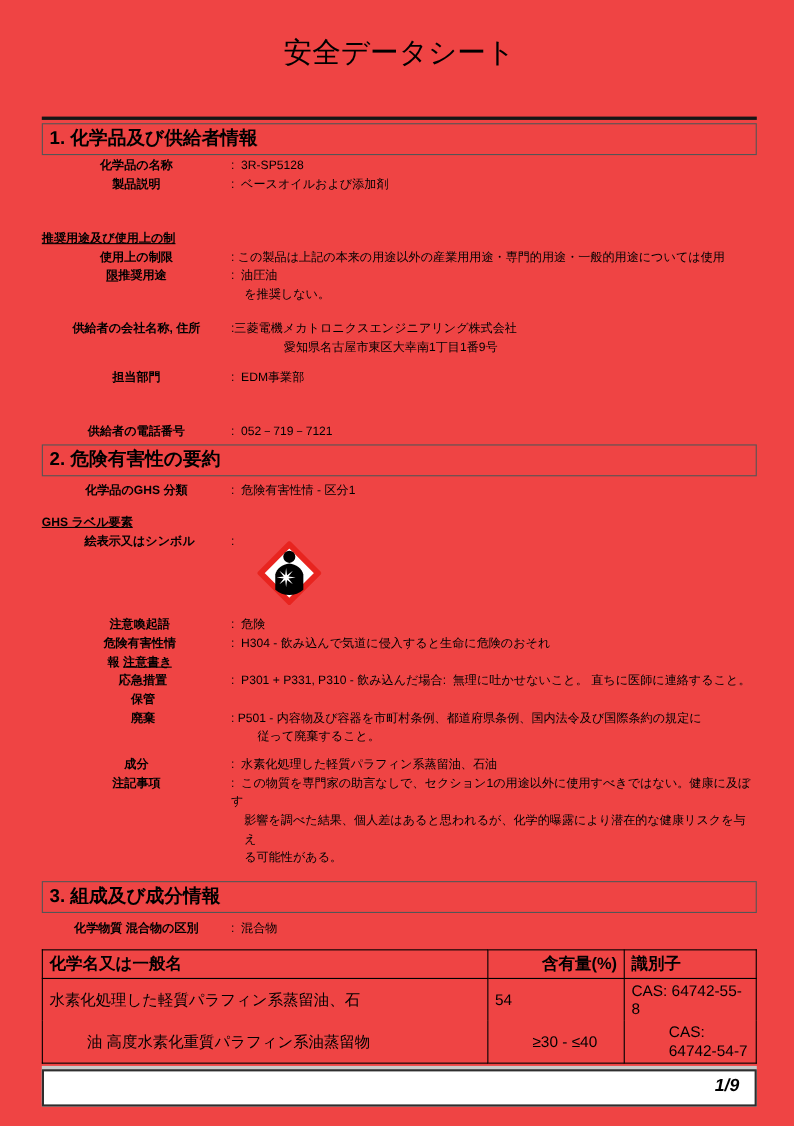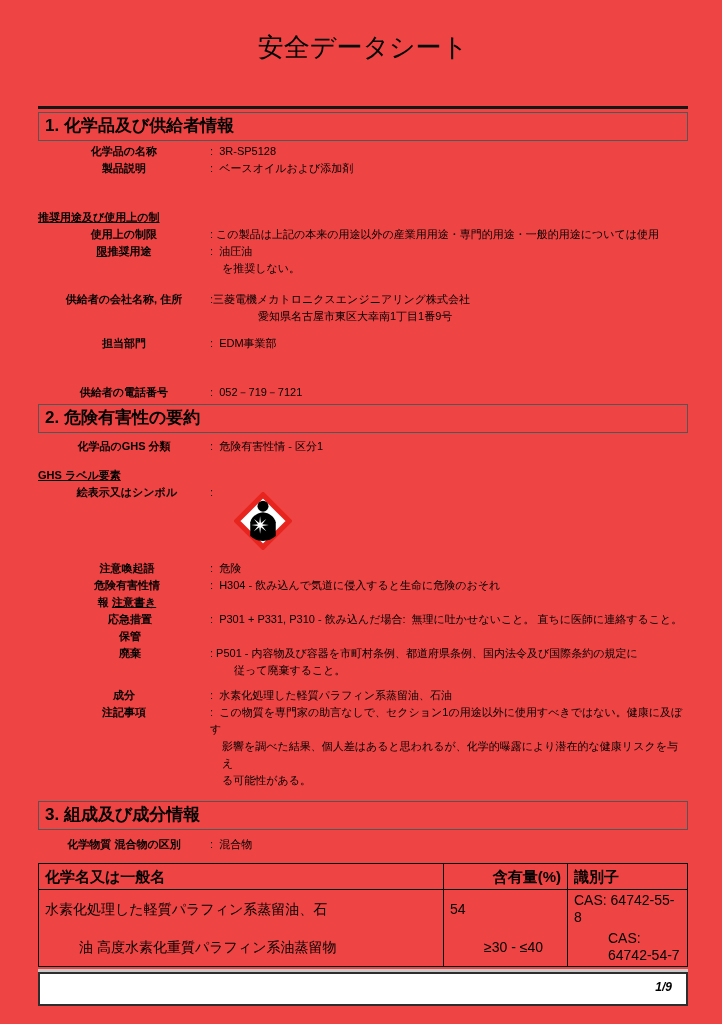--- a/index.html
+++ b/index.html
@@ -58,21 +58,21 @@
   .comp-table .c1 { width: 405px; }
   .comp-table .c2 { width: 124px; text-align: right; }
   .footer {
     position: absolute; left: 38px; right: 34px; top: 972px; height: 34px;
     border: 2px solid #2e2e2e;
     box-shadow: 0 -3px 0 0 #c9c9c9;
     background: #fff;
   }
   .pageno {
     position: absolute; right: 14px; top: 5px;
-    font-style: italic; font-size: 12px; font-weight: bold;
+    font-style: italic; font-size: 16px; font-weight: bold;
   }
 </style>
 </head>
 <body>
 
 <div class="page">
 
   <div class="title">安全データシート</div>
   <div class="top-rule"></div>
 

